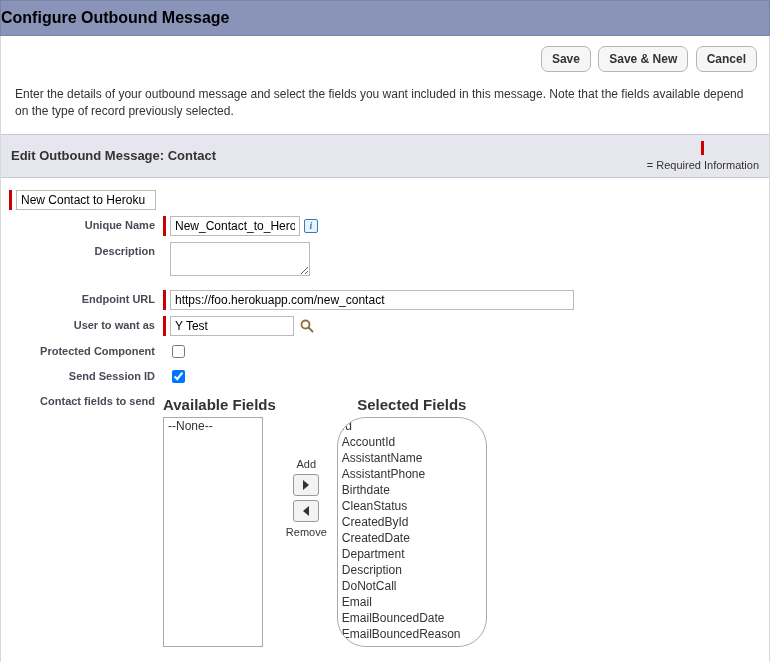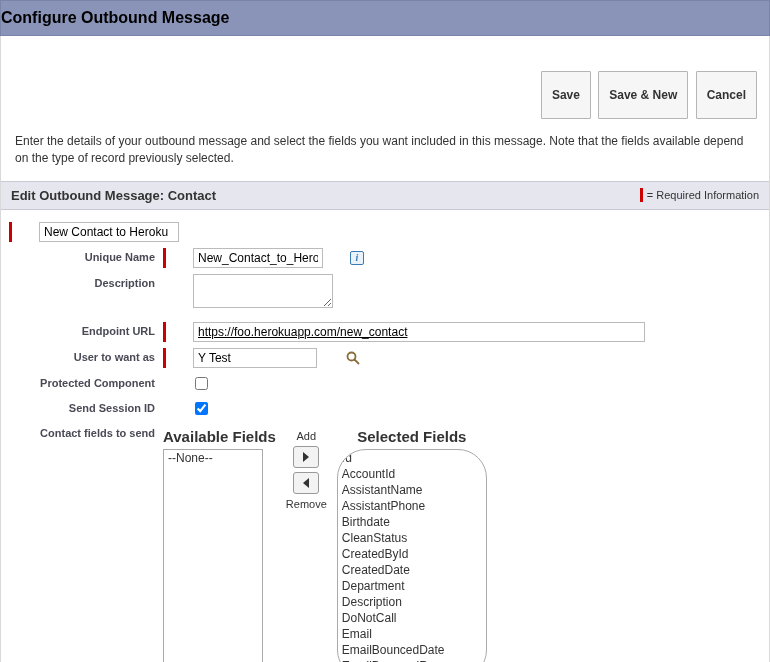--- a/index.html
+++ b/index.html
@@ -23,28 +23,27 @@
     border: 1px solid #d9d9d9;
     border-top: none;
   }
   .button-row {
     text-align: right;
     padding: 10px 12px 6px 12px;
   }
   .btn {
     background: #f6f6f6;
     border: 1px solid #b5b5b5;
-    border-radius: 1px;
-    padding: 16px 10px;
+    border-radius: 7px;
+    padding: 5px 10px;
     font-size: 12px;
     font-weight: bold;
     color: #333;
     cursor: pointer;
     margin-left: 4px;
-    margin-top: 25px;
   }
   .intro {
     padding: 8px 14px 14px 14px;
     font-size: 12px;
     line-height: 1.4;
     color: #333;
   }
   .section-header {
     background: #e6e6ee;
     border-top: 1px solid #c9c9d6;
@@ -58,20 +57,21 @@
     font-weight: bold;
     font-size: 13px;
     color: #333;
   }
   .required-info {
     font-size: 11px;
     color: #333;
     display: flex;
     align-items: center;
     gap: 4px;
+    flex-direction: column;
   }
   .req-mark {
     display: inline-block;
     width: 3px;
     height: 14px;
     background: #c00;
   }
   .form-area {
     padding: 12px 8px 24px 8px;
   }
@@ -85,21 +85,20 @@
     text-align: right;
     padding-right: 8px;
     padding-top: 3px;
     font-size: 11px;
     font-weight: bold;
     color: #4a4a56;
   }
   .field-col {
     display: flex;
     align-items: center;
-    gap: 23px;
   }
   .req-bar {
     width: 3px;
     align-self: stretch;
     min-height: 20px;
     background: #c00;
     margin-right: 4px;
   }
   .no-req-bar {
     width: 3px;
@@ -171,20 +170,21 @@
     font-size: 12px;
     white-space: nowrap;
     cursor: default;
   }
   .middle-btns {
     display: flex;
     flex-direction: column;
     align-items: center;
     justify-content: center;
     font-size: 11px;
+    margin-top: 60px;
   }
   .middle-btns .lbl { margin: 2px 0 2px 0; }
   .arrow-btn {
     width: 26px;
     height: 22px;
     border: 1px solid #999;
     border-radius: 3px;
     background: #f3f3f3;
     display: flex;
     align-items: center;
@@ -244,21 +244,21 @@
         <textarea class="txt" style="width: 140px; height: 34px;"></textarea>
       </div>
     </div>
 
     <div style="height:8px"></div>
 
     <div class="form-row">
       <div class="label-col">Endpoint URL</div>
       <div class="field-col">
         <span class="req-bar"></span>
-        <input type="text" class="txt" style="width: 452px; text-decoration: underline;" value="https://foo.herokuapp.com/new_contact">
+        <input type="text" class="txt" style="width: 404px;" value="https://foo.herokuapp.com/new_contact">
       </div>
     </div>
 
     <div class="form-row">
       <div class="label-col">User to want as</div>
       <div class="field-col">
         <span class="req-bar"></span>
         <input type="text" class="txt" style="width: 124px;" value="Y Test">
         <span class="lookup-icon">
           <svg width="16" height="16" viewBox="0 0 16 16">

